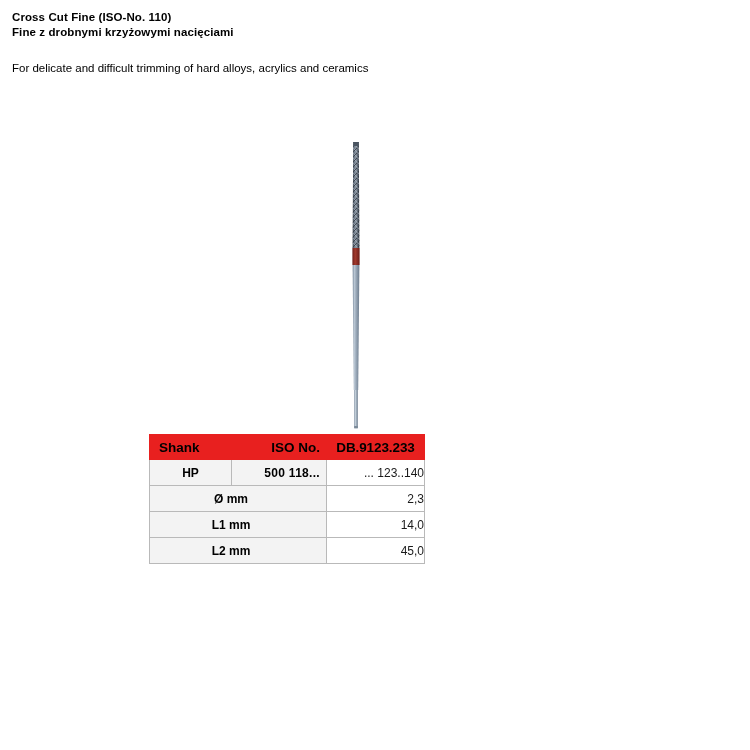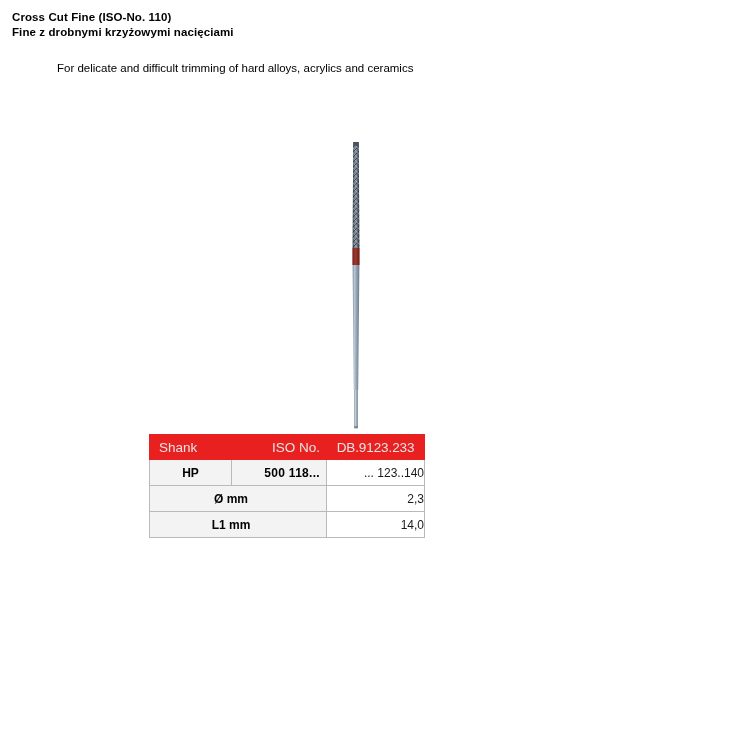--- a/index.html
+++ b/index.html
@@ -32,21 +32,20 @@
   .desc {
     position: absolute;
     left: 12px;
     top: 60px;
     width: 640px;
   }
   .desc .desc-line {
     font-size: 11.5px;
     line-height: 16px;
     font-weight: normal;
-    margin-left: 45px;
   }
 
   
   .bur {
     position: absolute;
     left: 340px;
     top: 140px;
     width: 40px;
     height: 290px;
   }
@@ -63,22 +62,22 @@
   }
   .spec-table td {
     padding: 0;
     height: 25px;
     vertical-align: middle;
     border: 1px solid #b9b9b9;
     font-size: 12px;
   }
   .row-header td {
     background: #e8201f;
-    color: #e5e5e5;
-    font-weight: normal;
+    color: #000000;
+    font-weight: bold;
     border-color: #e8201f;
     font-size: 13.5px;
     height: 24px;
   }
   .hdr-shank {
     text-align: left;
     padding-left: 9px !important;
     width: 72px;
   }
   .hdr-iso {
@@ -184,14 +183,18 @@
       <td class="cell-value">... 123..140</td>
     </tr>
     <tr>
       <td class="cell-span-label" colspan="2">Ø mm</td>
       <td class="cell-value">2,3</td>
     </tr>
     <tr>
       <td class="cell-span-label" colspan="2">L1 mm</td>
       <td class="cell-value">14,0</td>
     </tr>
+    <tr>
+      <td class="cell-span-label" colspan="2">L2 mm</td>
+      <td class="cell-value">45,0</td>
+    </tr>
   </tbody>
 </table>
 
 </body></html>

